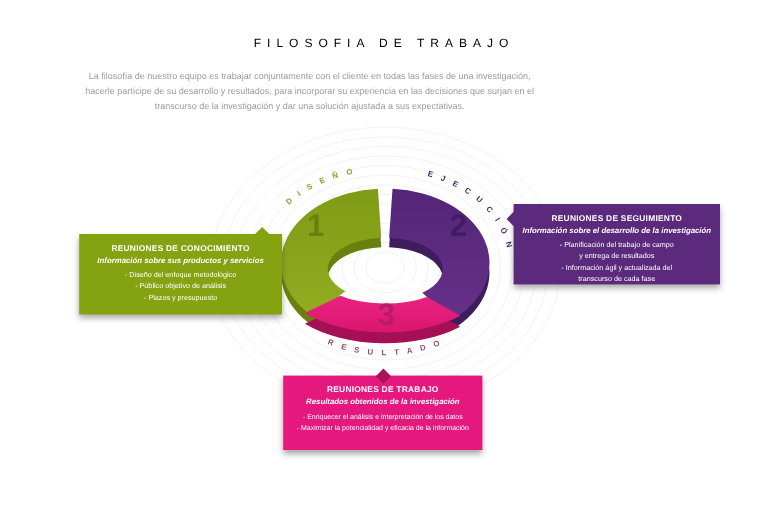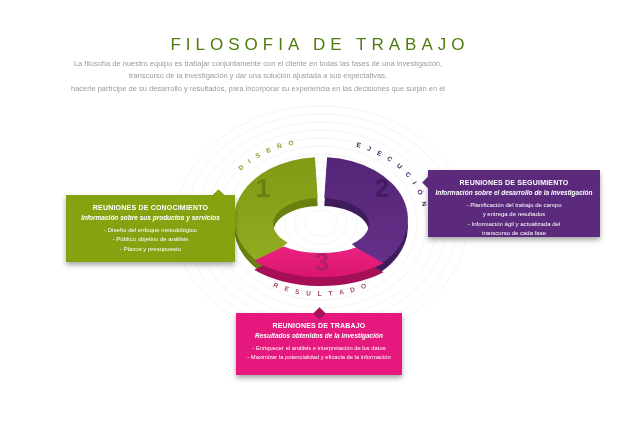--- a/index.html
+++ b/index.html
@@ -3,21 +3,21 @@
 <meta charset="utf-8">
 <style>
   html,body { margin:0; padding:0; background:#ffffff; }
   .stage {
     position:relative; width:640px; height:422px; overflow:hidden;
     background:#ffffff; font-family:"Liberation Sans", sans-serif;
   }
   
   .page-title {
     position:absolute; top:24px; left:0; width:640px; text-align:center;
-    font-size:17px; letter-spacing:5px; color:#4d7c0f; font-weight:400;
+    font-size:10px; letter-spacing:5px; color:#000000; font-weight:400;
   }
   .intro { position:absolute; top:58px; left:0; width:516px; text-align:center;
     color:#9b9b9b; font-size:7.5px; line-height:1.65; }
   .intro div { white-space:nowrap; }
 
   
   .diagram-svg { position:absolute; left:0; top:0; width:640px; height:422px; z-index:1; }
   .ring { fill:none; stroke:#ededed; stroke-width:.6; }
   .seg-num { font-weight:bold; font-size:26px; text-anchor:middle; }
   .arc-label { font-size:6.5px; font-weight:bold; letter-spacing:2.6px; }
@@ -41,22 +41,22 @@
   .tail-pink   { left:50%; margin-left:-4.5px; top:-4px; background:#a8125b; }
 </style>
 </head>
 <body>
 
 <div class="stage">
 
   <h1 class="page-title">FILOSOFIA DE TRABAJO</h1>
   <div class="intro">
     <div>La filosofía de nuestro equipo es trabajar conjuntamente con el cliente en todas las fases de una investigación,</div>
+    <div>hacerle partícipe de su desarrollo y resultados, para incorporar su experiencia en las decisiones que surjan en el</div>
     <div>transcurso de la investigación y dar una solución ajustada a sus expectativas.</div>
-    <div>hacerle partícipe de su desarrollo y resultados, para incorporar su experiencia en las decisiones que surjan en el</div>
   </div>
 
   <svg class="diagram-svg" viewBox="0 0 640 422">
     <defs>
       <linearGradient id="gGreen" x1="0" y1="0" x2="0" y2="1">
         <stop offset="0" stop-color="#7f9a14"></stop>
           <stop offset="1" stop-color="#93ad22"></stop>
       </linearGradient>
       <linearGradient id="gPurple" x1="0" y1="0" x2="0" y2="1">
         <stop offset="0" stop-color="#532577"></stop>

